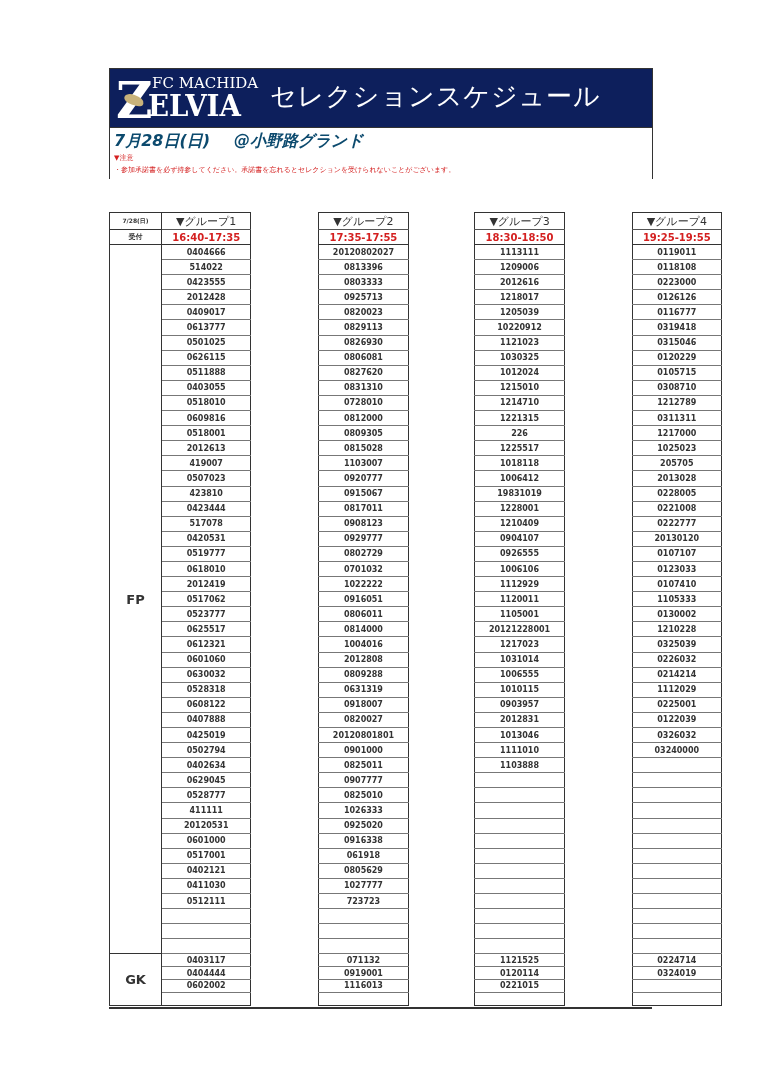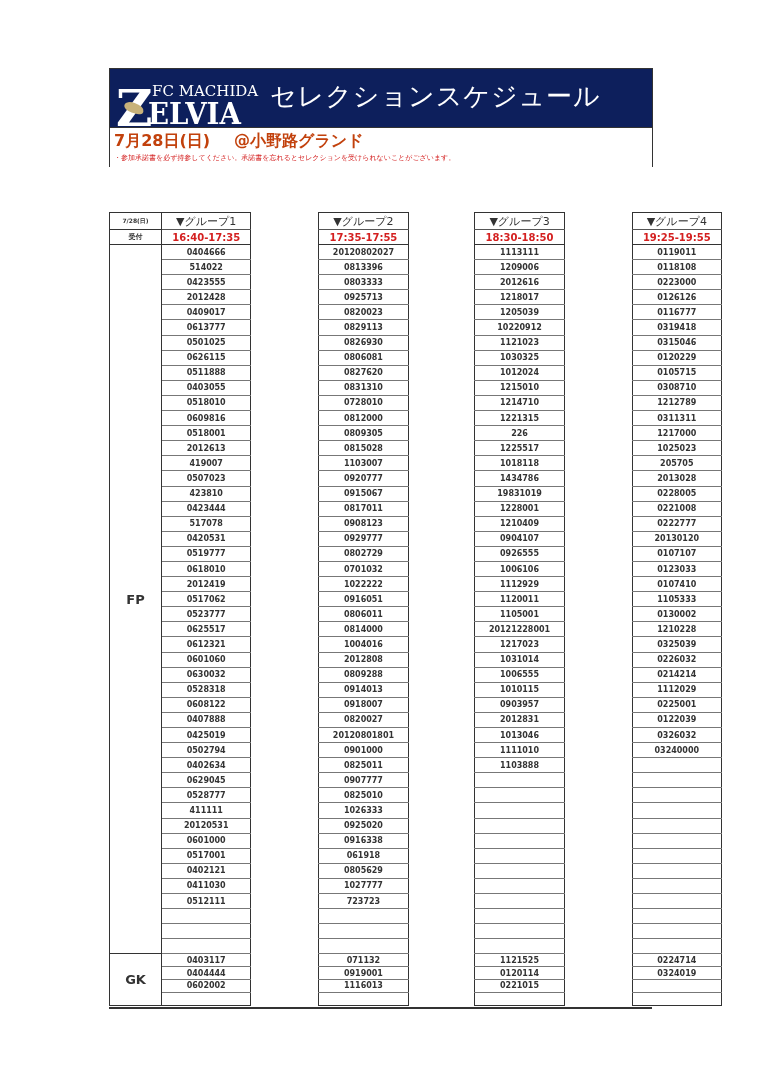--- a/index.html
+++ b/index.html
@@ -1,26 +1,26 @@
 <!DOCTYPE html>
 <html><head>
 <meta charset="utf-8">
 <style>
   html, body { margin:0; padding:0; background:#ffffff; }
   body { width:768px; height:1085px; position:relative; font-family:"DejaVu Sans", sans-serif; color:#222; }
   .sheet { position:absolute; left:109px; top:68px; width:542px; border:1px solid #333; border-bottom:none; }
   .banner { height:58px; background:#0d1f5c; position:relative; }
-  .logo { position:absolute; left:6px; top:11px; width:140px; height:54px; }
+  .logo { position:absolute; left:6px; top:3px; width:140px; height:54px; }
   .logo .z { position:absolute; left:0; top:4px; font-family:"DejaVu Serif", serif; font-weight:bold; font-size:50px; line-height:50px; color:#fff; }
   .logo .fc { position:absolute; left:36px; top:2px; font-family:"DejaVu Serif", serif; font-size:15px; color:#fff; white-space:nowrap; letter-spacing:0px; }
   .logo .elvia { position:absolute; left:32px; top:17px; font-family:"DejaVu Serif", serif; font-weight:bold; font-size:30px; line-height:34px; color:#fff; transform:scaleX(0.92); transform-origin:left; }
   .logo .bird { position:absolute; left:8px; top:23px; width:20px; height:10px; background:#c8b27a; border-radius:50% 60% 40% 50%; transform:rotate(18deg); }
   .banner .title { position:absolute; left:160px; top:10px; font-size:26px; color:#fff; letter-spacing:1px; }
   .info { padding:2px 4px 3px 4px; border-top:1px solid #333; }
-  .date { font-size:16px; font-weight:bold; color:#c2410c; height:22px; line-height:22px; }
+  .date { font-size:16px; font-weight:bold; color:#0c4a6e; height:22px; line-height:22px;font-style:italic; }
   .date .venue { margin-left:24px; }
   .notes { color:#d42020; font-size:7px; line-height:12px; }
   table.sched { position:absolute; left:109px; top:212px; border-collapse:collapse; table-layout:fixed; width:613px; }
   table.sched td { padding:0; text-align:center; vertical-align:middle; font-size:8px; font-weight:bold; color:#333; overflow:hidden; white-space:nowrap; }
   .c-label { width:46px; border:1.5px solid #333; }
   .c-grp { width:77px; border-left:1.5px solid #333; border-right:1.5px solid #333; }
   .c-gap { width:60px; border:none; }
   tr.hdr td { height:16px; }
   tr.hdr td.c-grp { border-top:1.5px solid #333; border-bottom:1px solid #555; font-size:11px; font-weight:normal; }
   tr.hdr td.c-label { font-size:6px; }
@@ -47,20 +47,21 @@
       <span class="fc">FC MACHIDA</span>
       <span class="elvia">ELVIA</span>
     </div>
     <div class="title">セレクションスケジュール</div>
   </div>
   <div class="info">
     <div class="date">
       <span>7月28日(日)</span><span class="venue">@小野路グランド</span>
     </div>
     <div class="notes">
+      <div>▼注意</div>
       <div>・参加承諾書を必ず持参してください。承諾書を忘れるとセレクションを受けられないことがございます。</div>
     </div>
   </div>
 </div>
 
 <table class="sched" id="sched">
   <colgroup>
     <col style="width:46px">
       <col style="width:79px">
       <col style="width:60px">
@@ -225,21 +226,21 @@
         <td class="c-gap"></td>
         <td class="c-grp">1018118</td>
         <td class="c-gap"></td>
         <td class="c-grp">205705</td>
       </tr>
       <tr class="fp">
         <td class="c-grp">0507023</td>
         <td class="c-gap"></td>
         <td class="c-grp">0920777</td>
         <td class="c-gap"></td>
-        <td class="c-grp">1434786</td>
+        <td class="c-grp">1006412</td>
         <td class="c-gap"></td>
         <td class="c-grp">2013028</td>
       </tr>
       <tr class="fp">
         <td class="c-grp">423810</td>
         <td class="c-gap"></td>
         <td class="c-grp">0915067</td>
         <td class="c-gap"></td>
         <td class="c-grp">19831019</td>
         <td class="c-gap"></td>
@@ -349,21 +350,21 @@
         <td class="c-gap"></td>
         <td class="c-grp">0809288</td>
         <td class="c-gap"></td>
         <td class="c-grp">1006555</td>
         <td class="c-gap"></td>
         <td class="c-grp">0214214</td>
       </tr>
       <tr class="fp">
         <td class="c-grp">0528318</td>
         <td class="c-gap"></td>
-        <td class="c-grp">0914013</td>
+        <td class="c-grp">0631319</td>
         <td class="c-gap"></td>
         <td class="c-grp">1010115</td>
         <td class="c-gap"></td>
         <td class="c-grp">1112029</td>
       </tr>
       <tr class="fp">
         <td class="c-grp">0608122</td>
         <td class="c-gap"></td>
         <td class="c-grp">0918007</td>
         <td class="c-gap"></td>

